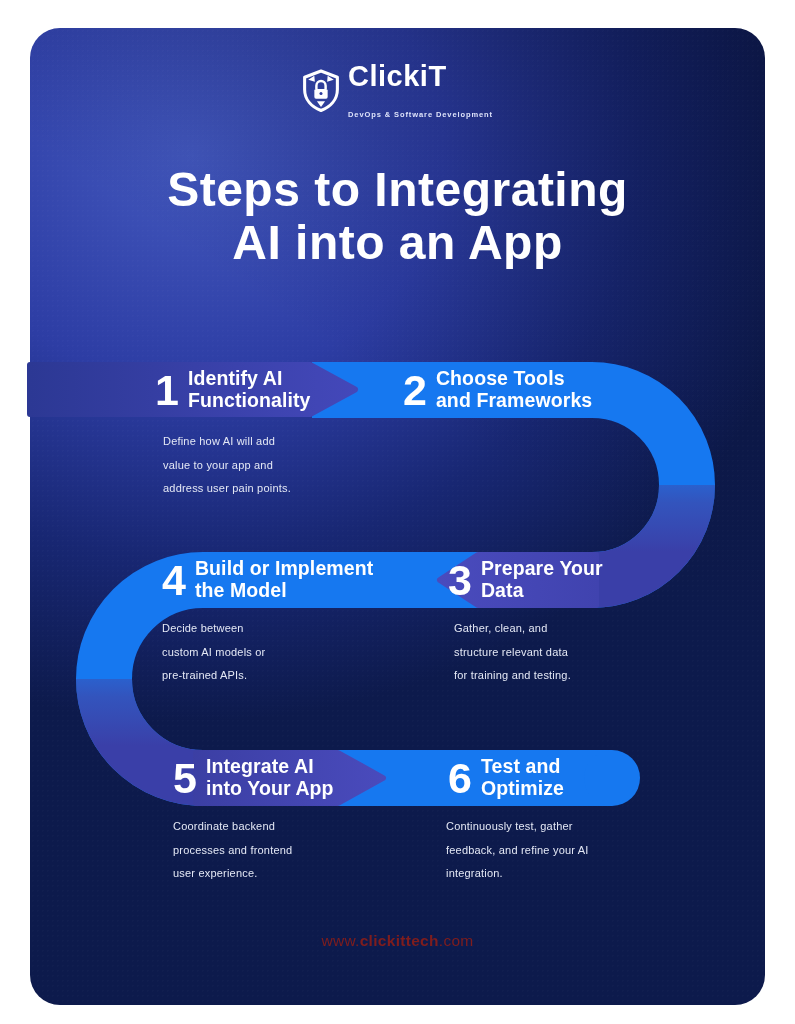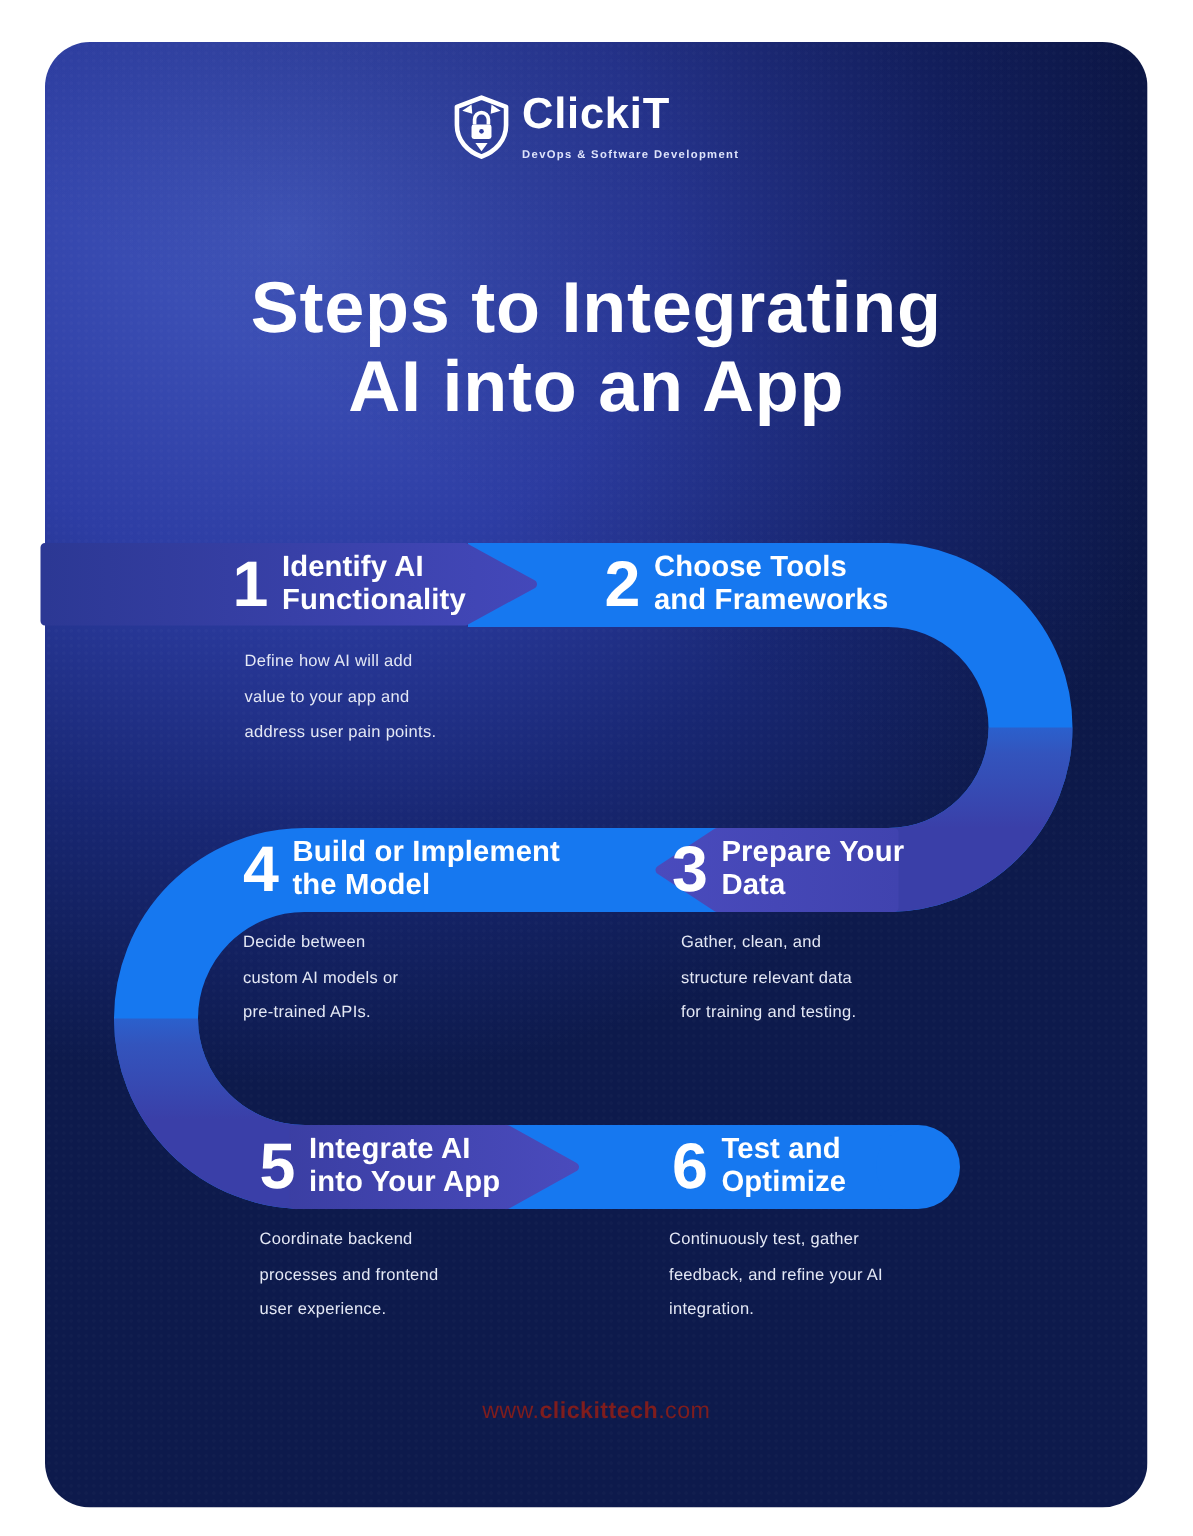--- a/index.html
+++ b/index.html
@@ -21,24 +21,24 @@
     background-image: radial-gradient(rgba(255,255,255,.5) 1px, transparent 1px);
     background-size: 5px 5px; opacity: .035; pointer-events: none;
   }
 
   .snake { position: absolute; left: 0; top: 0; width: 795px; height: 1024px; }
 
   .header { position: absolute; left: 0; top: 62px; width: 795px; display: flex; justify-content: center; }
   .logo { display: flex; align-items: center; gap: 8px; }
   .logo-text-col { display: flex; flex-direction: column; align-items: flex-start; }
   .wordmark { color: #ffffff; font-size: 29px; font-weight: 700; letter-spacing: .5px; line-height: 1; }
-  .tagline { color: #dfe4fb; font-size: 7.5px; font-weight: 700; letter-spacing: .9px; margin-top: 7px; }
+  .tagline { color: #dfe4fb; font-size: 7.5px; font-weight: 700; letter-spacing: .9px; margin-top: 19px; }
 
   .main-title {
-    position: absolute; left: 0; top: 180px; width: 795px;
+    position: absolute; left: 0; top: 164px; width: 795px;
     text-align: center; color: #ffffff; font-size: 48px; font-weight: 700;
     line-height: 1.1; white-space: pre-line; letter-spacing: .5px;
   }
 
   .band-label { position: absolute; height: 56px; display: flex; align-items: center; gap: 9px; }
   .step-num { color: #ffffff; font-size: 43px; font-weight: 700; line-height: 1; }
   .step-title { color: #ffffff; font-size: 19.5px; font-weight: 700; line-height: 1.12; white-space: pre-line; letter-spacing: .1px; }
 
   .step-desc {
     position: absolute; color: #e4e8f5; font-size: 11px; line-height: 23.5px;

